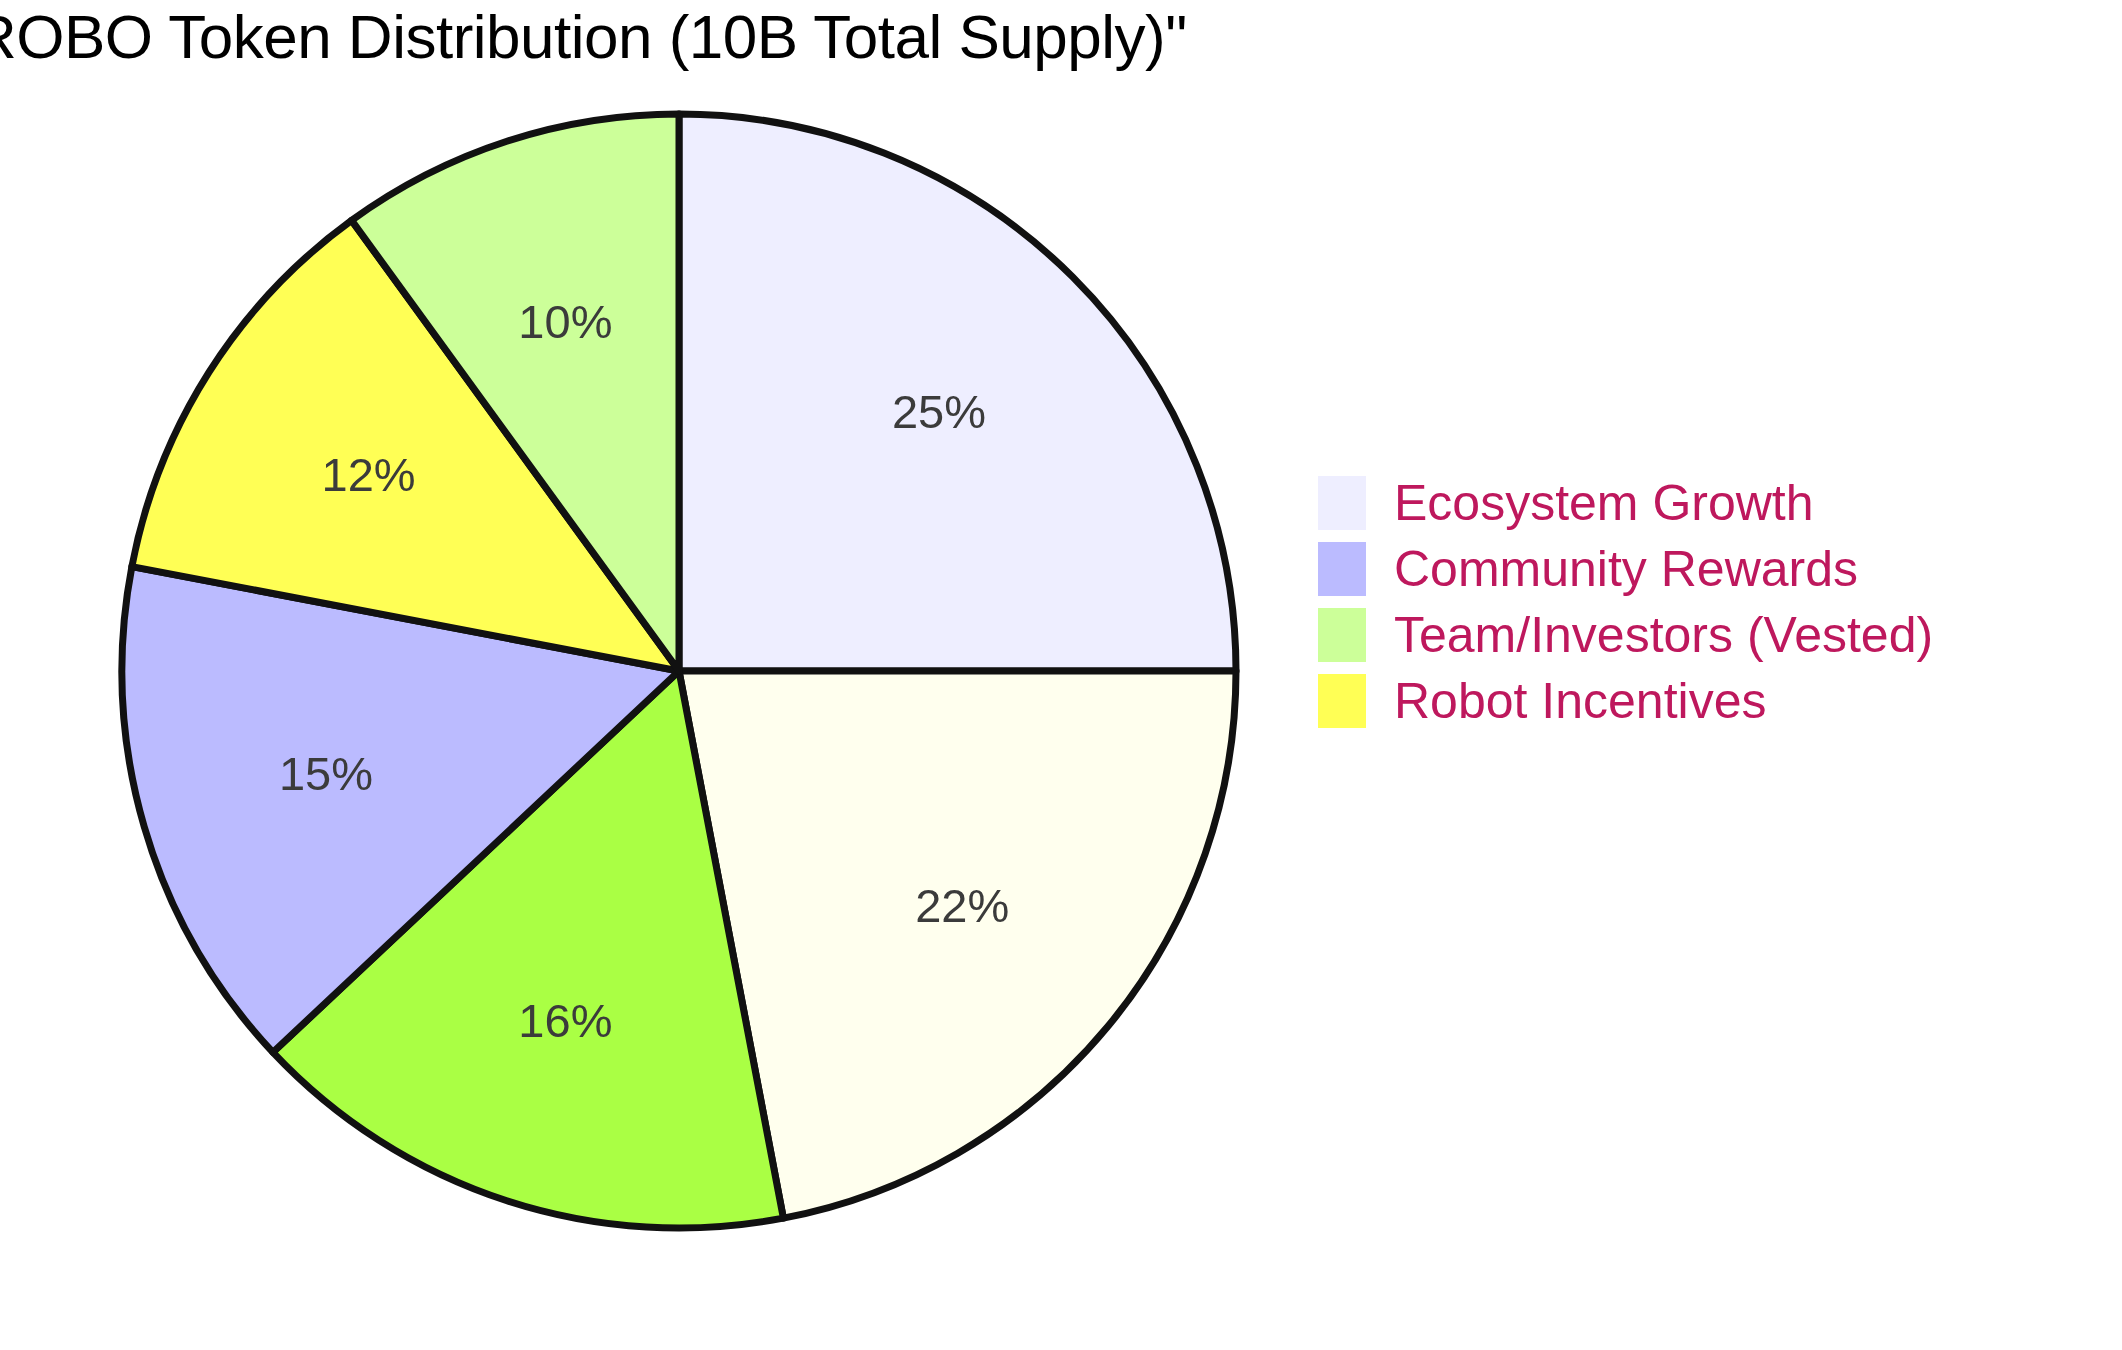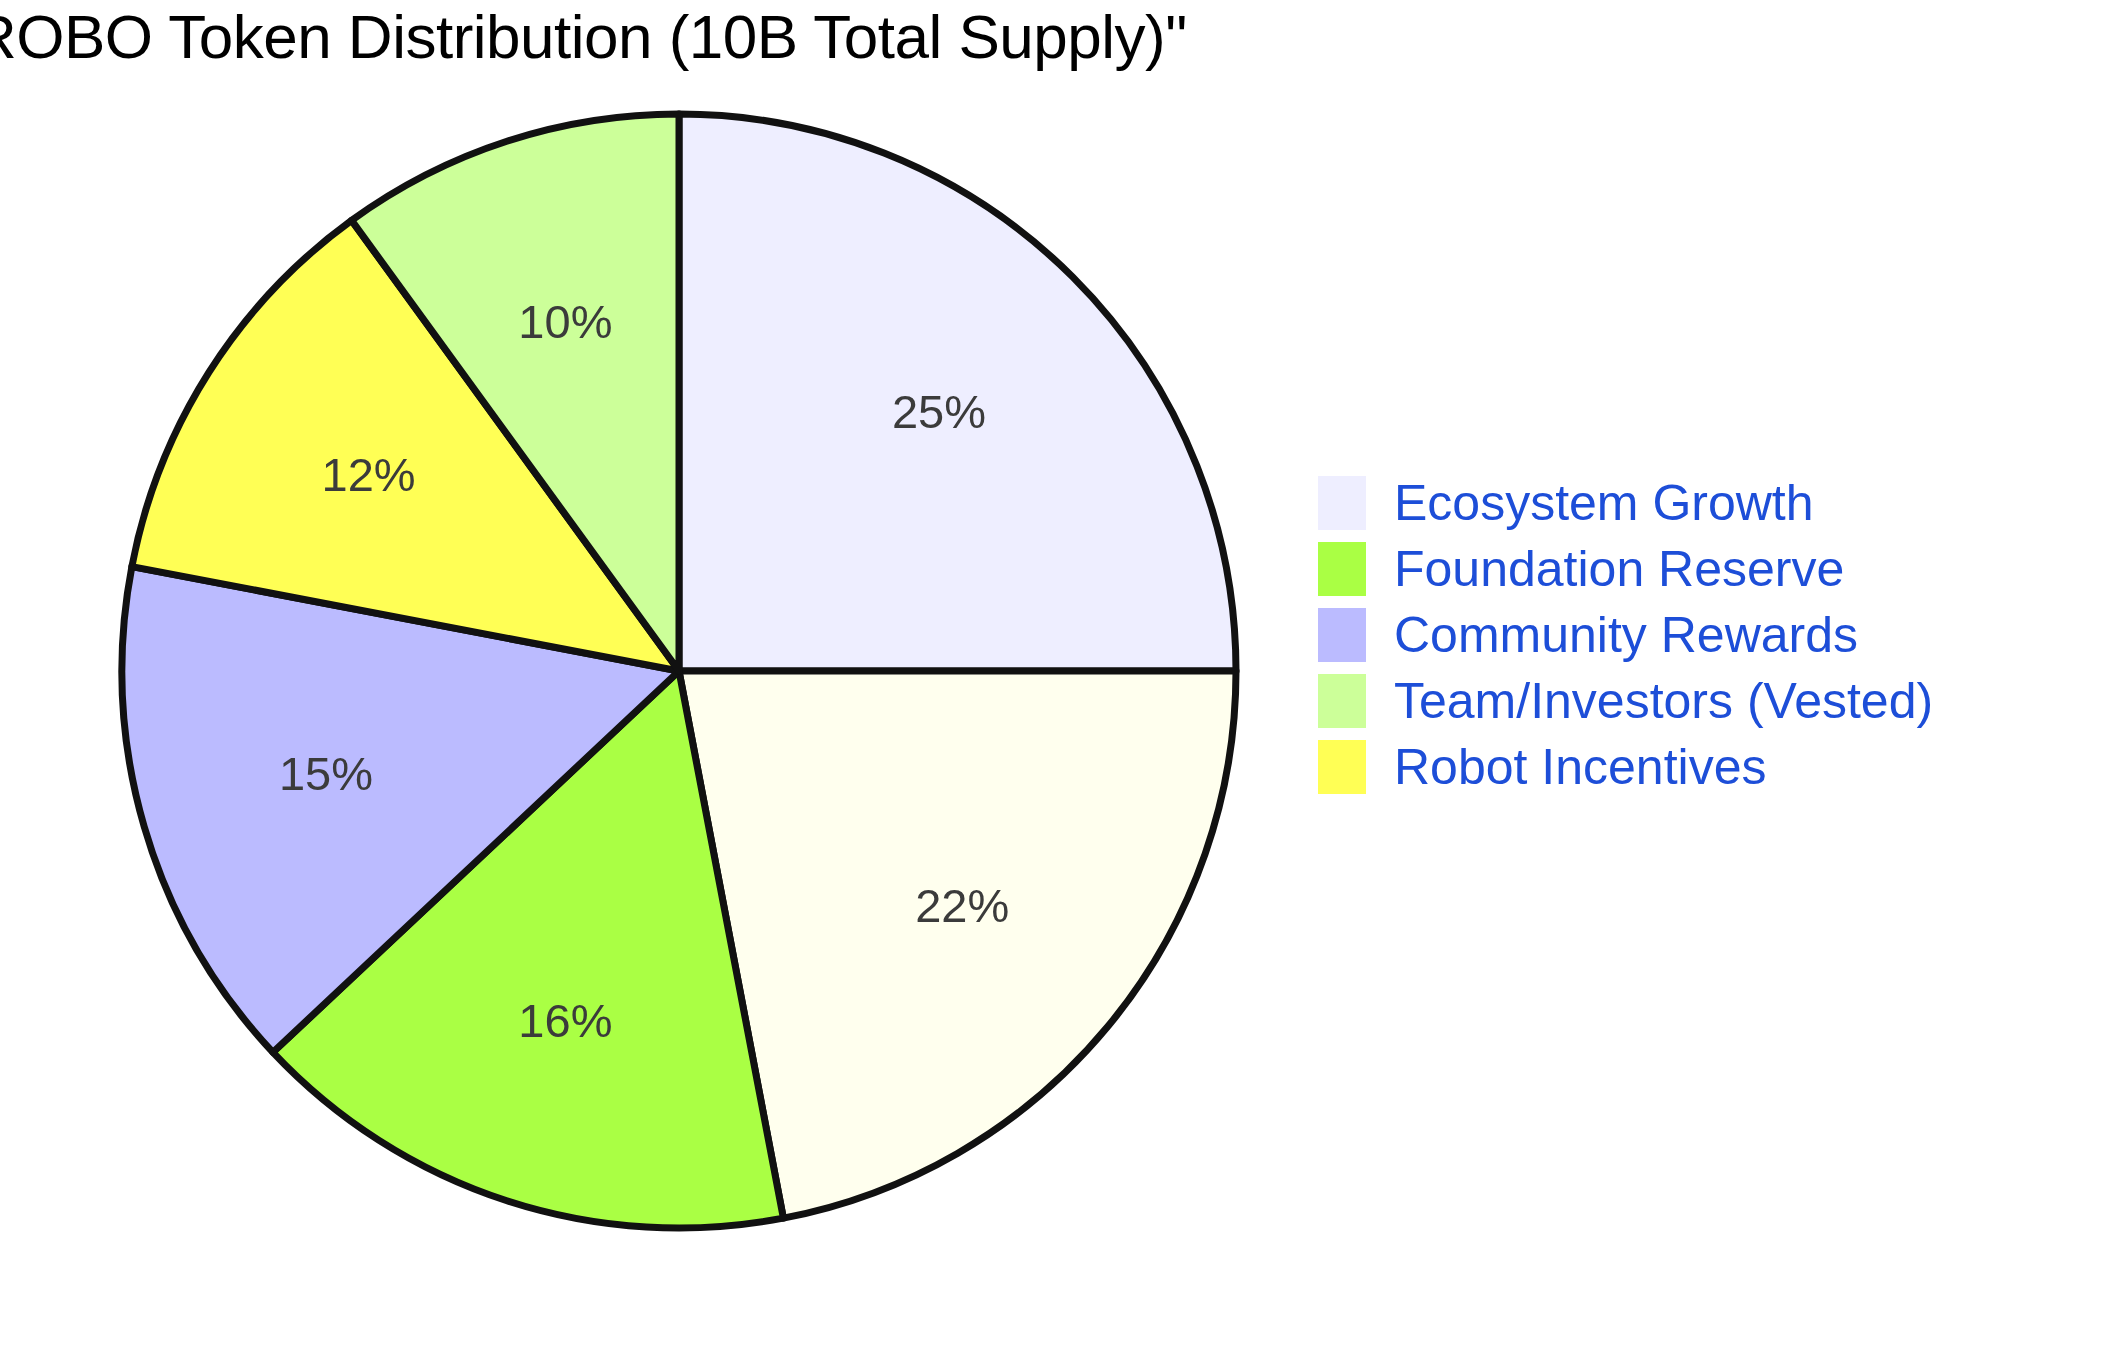--- a/index.html
+++ b/index.html
@@ -74,21 +74,21 @@
   }
   .legend-swatch {
     width: 48px;
     height: 54px;
     flex: 0 0 auto;
     box-sizing: border-box;
   }
   .legend-label {
     margin-left: 28px;
     font-size: 50px;
-    color: #1d4ed8;
+    color: #be185d;
     white-space: nowrap;
     line-height: 1;
   }
 </style>
 </head>
 <body>
 
 <div id="stage">
 
   <div id="chart-title">ROBO Token Distribution (10B Total Supply)"</div>
@@ -113,24 +113,20 @@
         </g>
     </svg>
   </div>
 
   <div id="legend">
       <div class="legend-row">
         <span class="legend-swatch" style="background: rgb(238, 238, 255);"></span>
         <span class="legend-label">Ecosystem Growth</span>
       </div>
       <div class="legend-row">
-        <span class="legend-swatch" style="background: rgb(170, 255, 68);"></span>
-        <span class="legend-label">Foundation Reserve</span>
-      </div>
-      <div class="legend-row">
         <span class="legend-swatch" style="background: rgb(187, 187, 255);"></span>
         <span class="legend-label">Community Rewards</span>
       </div>
       <div class="legend-row">
         <span class="legend-swatch" style="background: rgb(204, 255, 153);"></span>
         <span class="legend-label">Team/Investors (Vested)</span>
       </div>
       <div class="legend-row">
         <span class="legend-swatch" style="background: rgb(255, 255, 85);"></span>
         <span class="legend-label">Robot Incentives</span>

